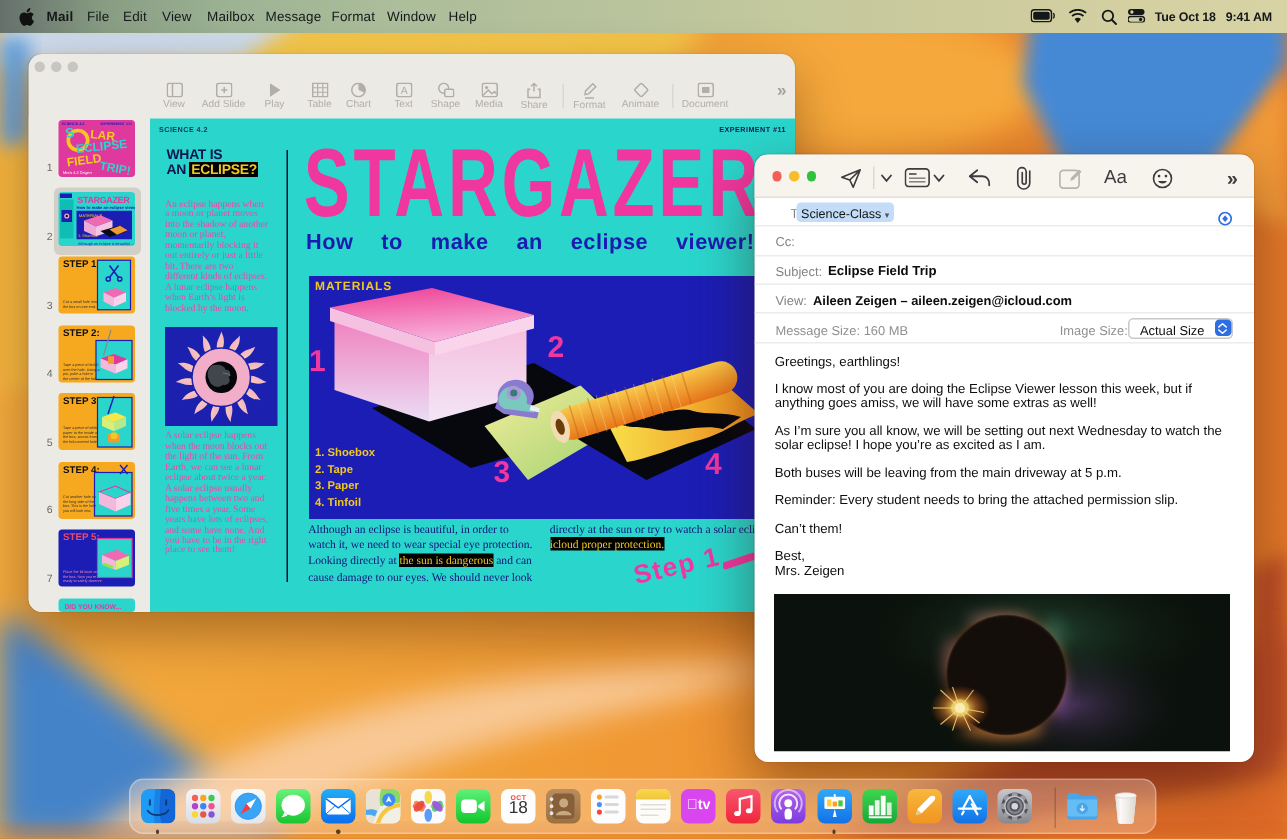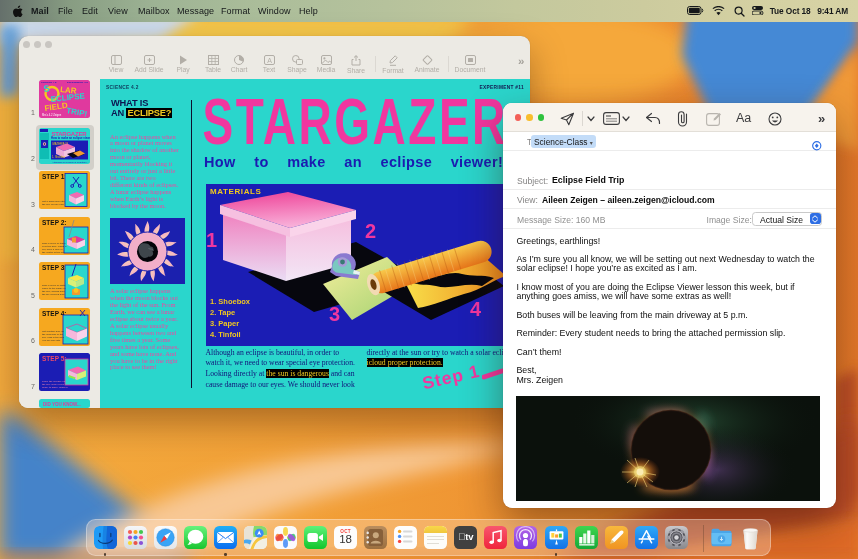--- a/index.html
+++ b/index.html
@@ -480,42 +480,45 @@
   <div style="position:absolute;left:315px;top:7.5px;font-size:13px;color:#3c3c3e;font-weight:600">»</div>
 
   <div style="position:absolute;left:0;top:29px;width:100%;height:19.4px;border-bottom:1px solid #ececec">
     <span style="position:absolute;left:24px;top:5px;font-size:8.6px;color:#848383">To:</span>
     <span style="position:absolute;left:27.5px;top:3.3px;height:12.4px;background:#c3dcf8;border-radius:3px;font-size:8.4px;color:#141414;padding:1.8px 3px 0 3.5px">Science-Class <span style="font-size:6px;color:#555">▾</span></span>
     <svg style="position:absolute;left:309px;top:33.3px;top:9.3px;left:309.3px" width="9.5" height="9.5" viewBox="0 0 10 10">
           <circle cx="5" cy="5" r="4.3" fill="none" stroke="#2e6ee4" stroke-width="1.2"></circle>
           <path d="M5 2.6 L7 5 L5 7.4 L3 5 Z" fill="#2e6ee4"></path>
         </svg>
   </div>
+  <div style="position:absolute;left:0;top:48.4px;width:100%;height:19.3px;border-bottom:1px solid #ececec">
+    <span style="position:absolute;left:14px;top:5px;font-size:8.6px;color:#848383">Cc:</span>
+  </div>
   <div style="position:absolute;left:0;top:67.7px;width:100%;height:19.4px;border-bottom:1px solid #ececec">
     <span style="position:absolute;left:14px;top:5px;font-size:8.6px;color:#848383">Subject:</span>
     <span style="position:absolute;left:49px;top:4.8px;font-size:8.8px;color:#0c0c0c;font-weight:700">Eclipse Field Trip</span>
   </div>
   <div style="position:absolute;left:0;top:87.1px;width:100%;height:19.3px;border-bottom:1px solid #ececec">
     <span style="position:absolute;left:14px;top:5px;font-size:8.6px;color:#848383">View:</span>
     <span style="position:absolute;left:39px;top:4.8px;font-size:8.6px;color:#0c0c0c;font-weight:700">Aileen Zeigen – aileen.zeigen@icloud.com</span>
   </div>
   <div style="position:absolute;left:0;top:106.4px;width:100%;height:19.4px;border-bottom:1px solid #ececec">
     <span style="position:absolute;left:14px;top:5.2px;font-size:8.6px;color:#909090">Message Size: 160 MB</span>
     <span style="position:absolute;left:203.5px;top:5.2px;font-size:8.6px;color:#909090">Image Size:</span>
     <span style="position:absolute;left:249px;top:2.8px;width:70px;height:13.4px;background:#fff;border:1px solid #c9c9c9;border-radius:3.5px;font-size:8.6px;color:#111;padding:2px 0 0 7px">Actual Size</span>
     <span style="position:absolute;left:306.8px;top:3.8px;width:11.2px;height:11.2px;background:#2e6ee4;border-radius:2.8px"></span>
     <svg style="position:absolute;left:308.3px;top:5.3px" width="8" height="8" viewBox="0 0 8 8">
           <path d="M1.5 3 L4 0.8 L6.5 3 M1.5 5 L4 7.2 L6.5 5" fill="none" stroke="#fff" stroke-width="1" stroke-linecap="round" stroke-linejoin="round"></path>
         </svg>
   </div>
 
   <div style="position:absolute;left:13.5px;top:133.5px;width:313px;font-size:8.8px;line-height:9.45px;color:#0e0e0e">
     <p style="margin-bottom:9px">Greetings, earthlings!</p>
+    <p style="margin-bottom:9px">I know most of you are doing the Eclipse Viewer lesson this week, but if anything goes amiss, we will have some extras as well!</p>
     <p style="margin-bottom:9px">As I’m sure you all know, we will be setting out next Wednesday to watch the solar eclipse! I hope you’re as excited as I am.</p>
-    <p style="margin-bottom:9px">I know most of you are doing the Eclipse Viewer lesson this week, but if anything goes amiss, we will have some extras as well!</p>
     <p style="margin-bottom:9px">Both buses will be leaving from the main driveway at 5 p.m.</p>
     <p style="margin-bottom:9px">Reminder: Every student needs to bring the attached permission slip.</p>
     <p style="margin-bottom:9px">Can’t them!</p>
     <p>Best,<br>Mrs. Zeigen</p>
   </div>
 
   <svg style="position:absolute;left:13px;top:293px" width="304" height="105" viewBox="0 0 304 105">
     <defs>
       <filter id="pb3" x="-80%" y="-80%" width="260%" height="260%">
             <feGaussianBlur stdDeviation="4.5"></feGaussianBlur>
@@ -686,21 +689,21 @@
         </svg>
   </div>
 
   <div class="dicon" style="left:337.3px;background:#fdfcf8">
     <div style="position:absolute;top:0;width:100%;height:6.5px;background:linear-gradient(180deg,#f8d84a,#f0c63c)"></div>
     <div style="position:absolute;top:9.5px;left:3px;right:3px;height:1.3px;background:#e0ddd4"></div>
     <div style="position:absolute;top:13px;left:3px;right:3px;height:1.3px;background:#e0ddd4"></div>
     <div style="position:absolute;top:16.5px;left:3px;right:8px;height:1.3px;background:#e0ddd4"></div>
   </div>
 
-  <div class="dicon" style="left:367.3px;background:#404040">
+  <div class="dicon" style="left:367.3px;background:#d946ef">
     <div style="position:absolute;top:5px;width:100%;text-align:center;color:#fff;font-size:9.5px;font-weight:700">tv</div>
   </div>
 
   <div class="dicon" style="left:397.4px;background:linear-gradient(180deg,#f8566e,#f0253c)">
     <svg width="23" height="23" viewBox="0 0 23 23">
           <path d="M9.2 16.2 V6.6 L17 4.8 V14.4" stroke="#fff" stroke-width="1.5" fill="none"></path>
           <ellipse cx="7.6" cy="16.3" rx="2.2" ry="1.7" fill="#fff"></ellipse>
           <ellipse cx="15.4" cy="14.5" rx="2.2" ry="1.7" fill="#fff"></ellipse>
         </svg>
   </div>

